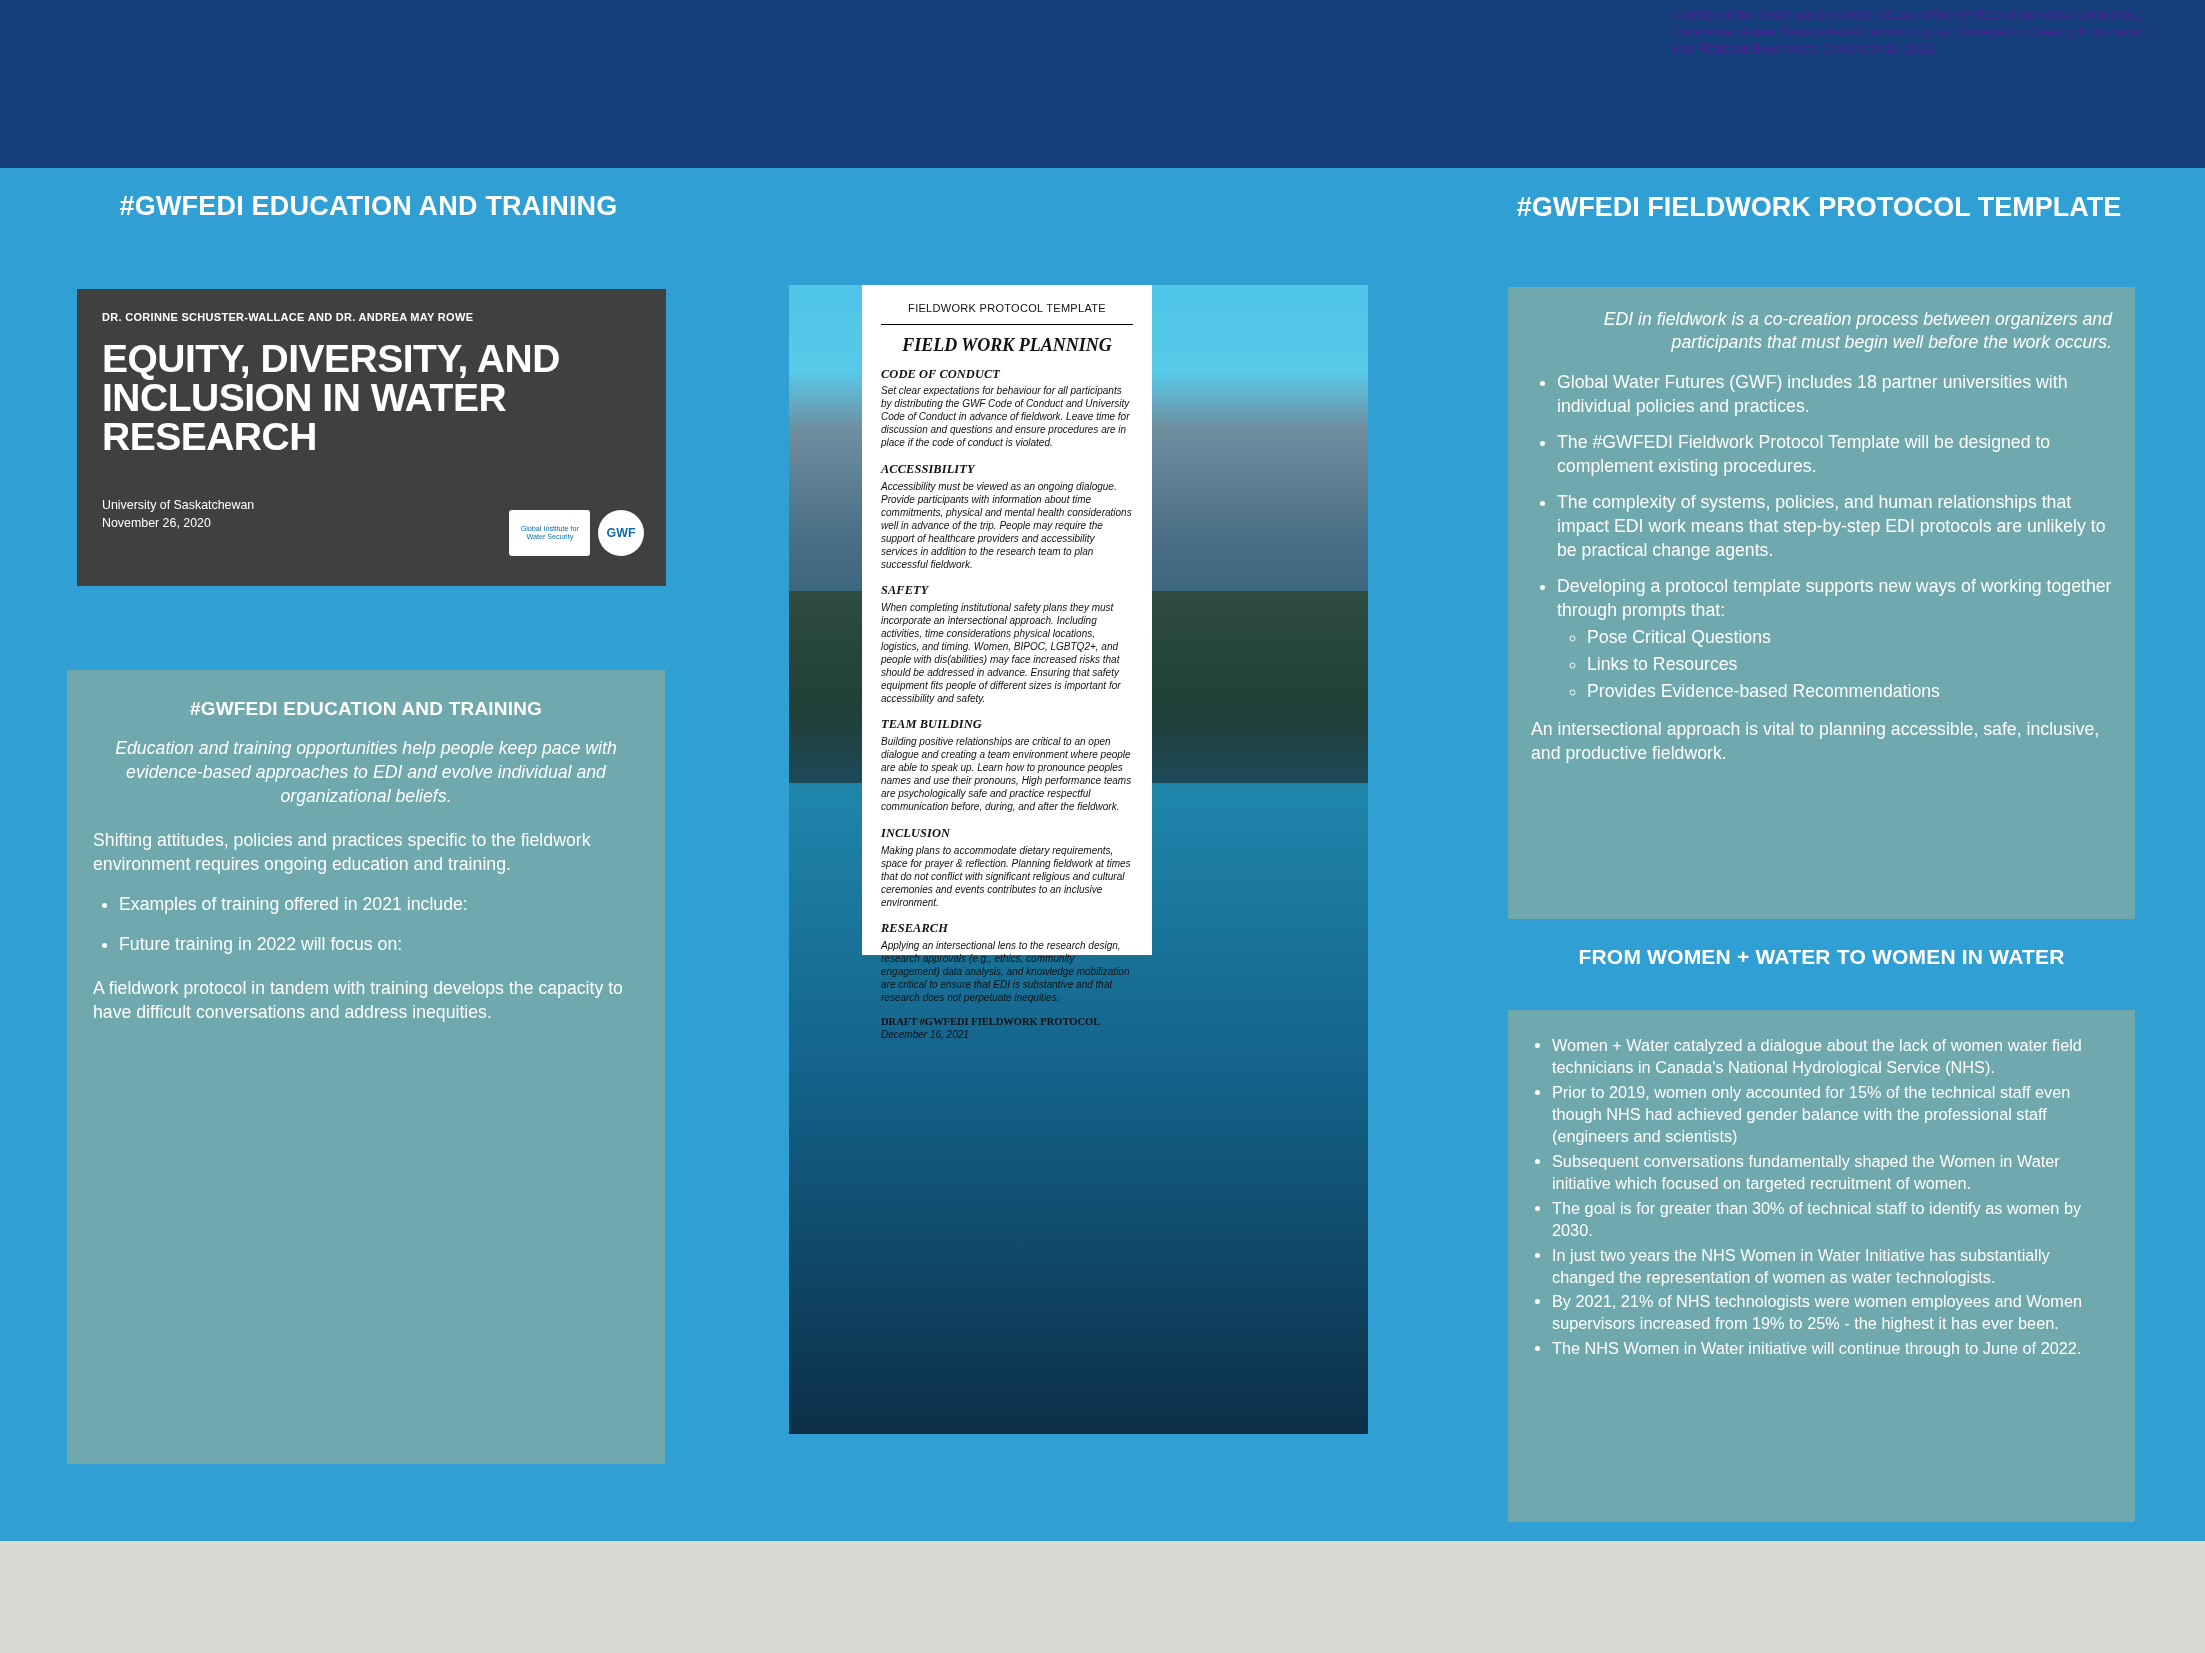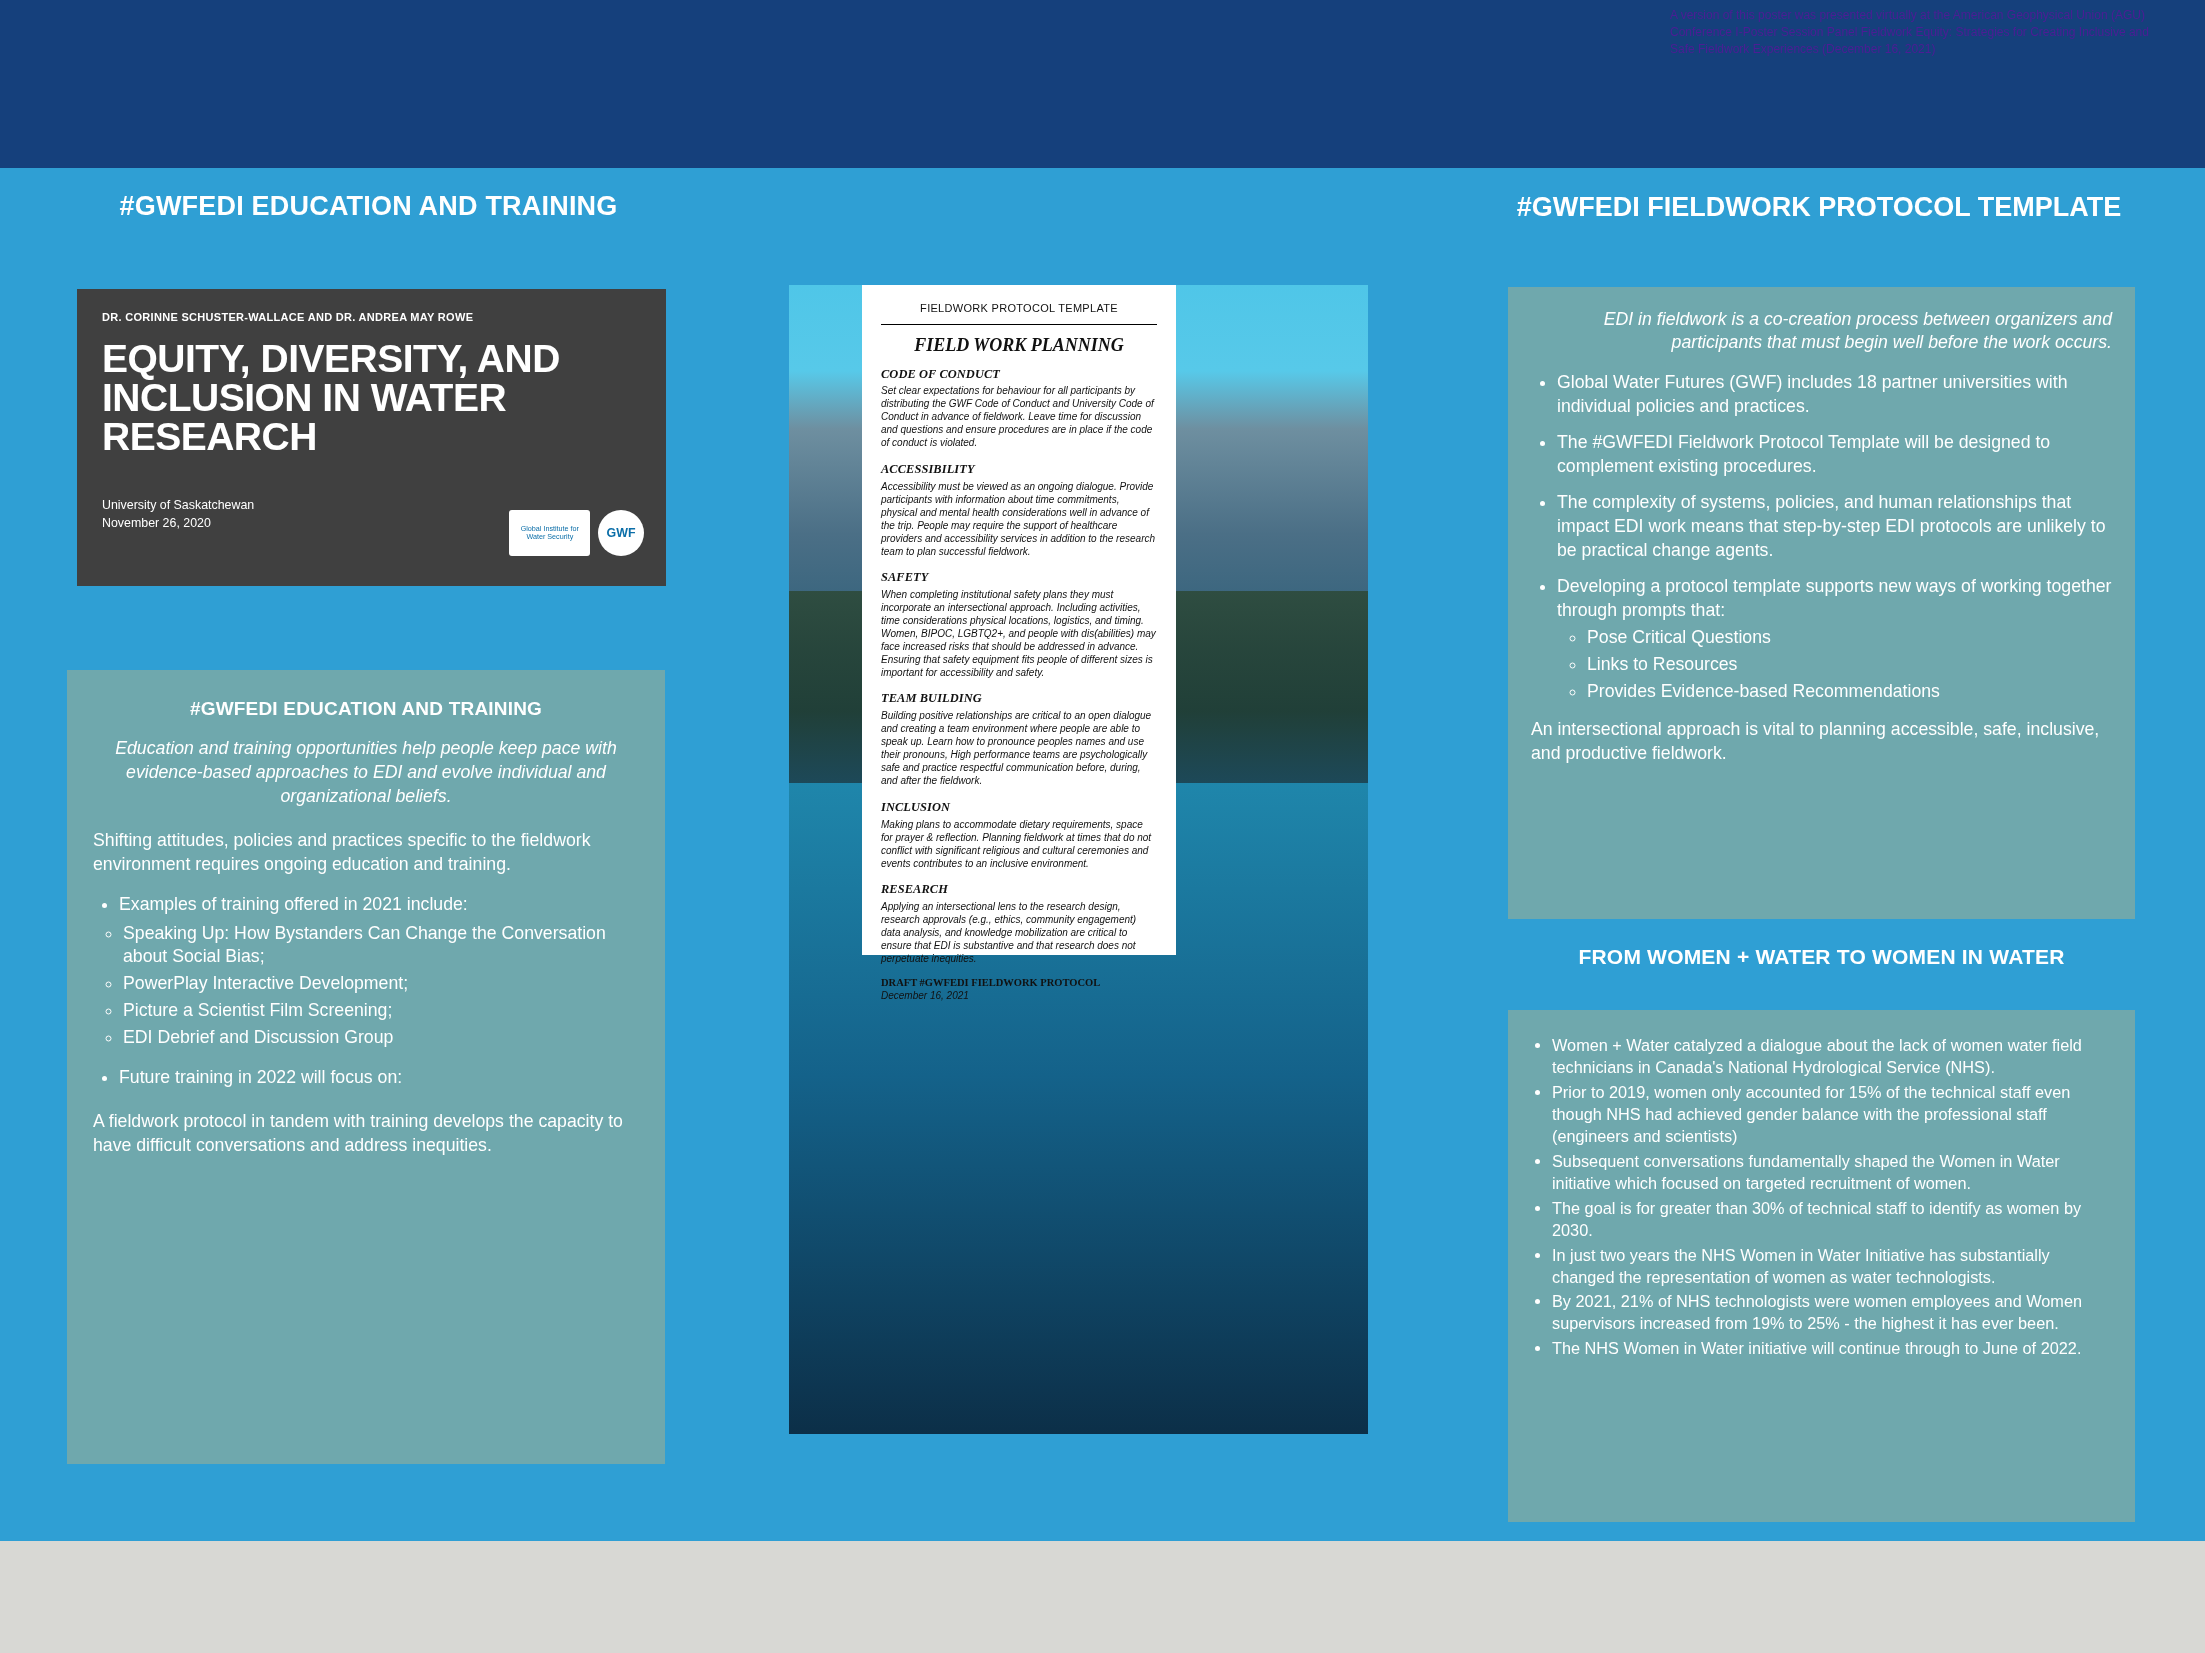--- a/index.html
+++ b/index.html
@@ -105,21 +105,21 @@
   .photo .forest {
     position:absolute; top: 306px; left:0; width: 579px; height: 201px;
     background: linear-gradient(to bottom, #2d4a3a, #1f3b30 60%, #1b4658);
     opacity: .9;
   }
   .photo .water {
     position:absolute; top: 498px; left:0; width:579px; height: 651px;
     background: linear-gradient(to bottom, #1f86ab, #14628a 45%, #0c2f48);
   }
   .doc {
-    position: absolute; left: 73px; top: 0; width: 314px; height: 670px;
+    position: absolute; left: 73px; top: 0; width: 290px; height: 670px;
     background: #ffffff; color: #111111;
     padding: 17px 19px 14.4px 19px;
   }
   .doc .doc-kicker {
     text-align:center; font-size: 11px; letter-spacing: 0.3px; margin-bottom: 9.6px;
   }
   .doc hr { border:none; border-top: 1.9px solid #000; margin: 6.7px 0 10.5px 0; }
   .doc .doc-h1 {
     font-family: "Liberation Serif", serif; font-size: 18px; font-weight: bold;
     text-align:center; margin-bottom: 10.5px; font-style: italic;
@@ -190,26 +190,20 @@
     </div>
   </div>
 
   <div class="panel left-panel">
     <div class="panel-head">#GWFEDI EDUCATION AND TRAINING</div>
     <div class="panel-italic">Education and training opportunities help people keep pace with evidence-based approaches to EDI and evolve individual and organizational beliefs.</div>
     <div class="panel-body">
       <p>Shifting attitudes, policies and practices specific to the fieldwork environment requires ongoing education and training.</p>
       <ul class="disc">
         <li>Examples of training offered in 2021 include:</li>
-      </ul>
-      <ul class="circ">
-        <li>Speaking Up: How Bystanders Can Change the Conversation about Social Bias;</li>
-        <li>PowerPlay Interactive Development;</li>
-        <li>Picture a Scientist Film Screening;</li>
-        <li>EDI Debrief and Discussion Group</li>
       </ul>
       <ul class="disc" style="margin-top:16.3px;">
         <li>Future training in 2022 will focus on:</li>
       </ul>
       <p style="margin-top:19px;">A fieldwork protocol in tandem with training develops the capacity to have difficult conversations and address inequities.</p>
     </div>
   </div>
 
   <div class="center-wrap">
     <div class="photo">

